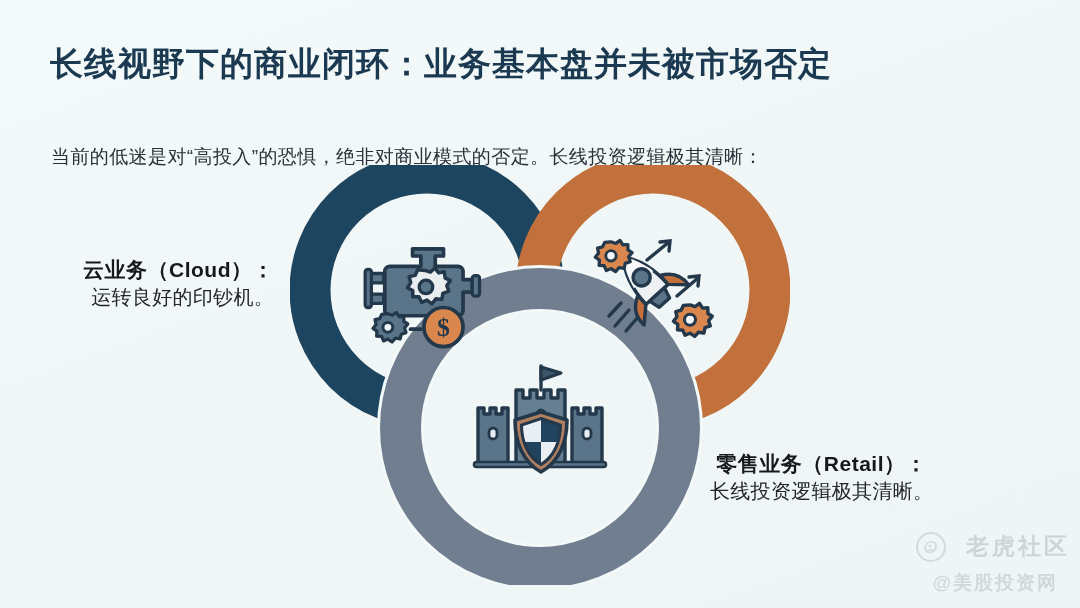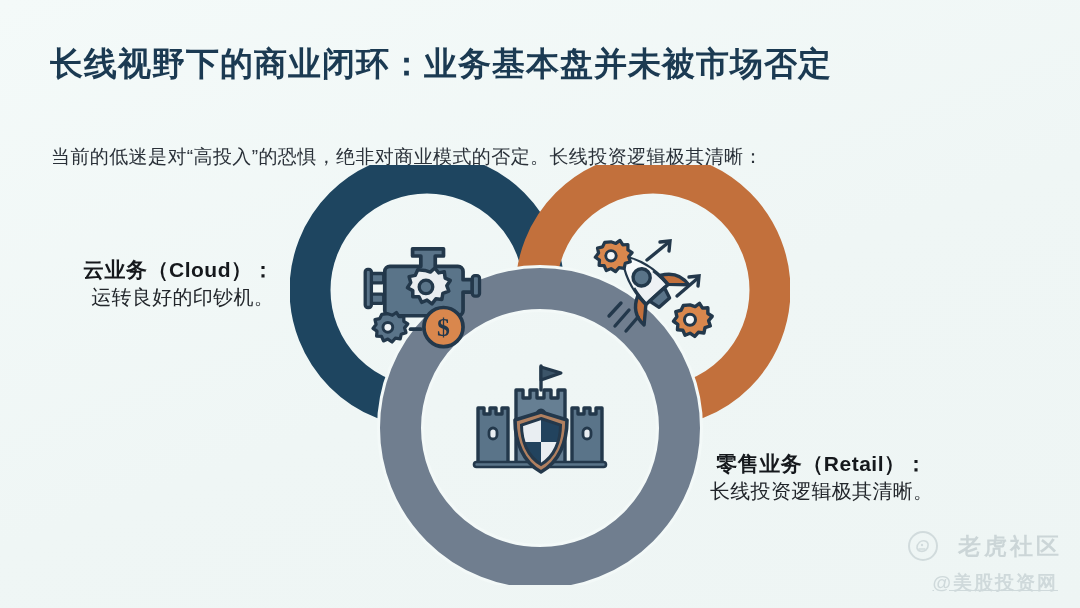--- a/index.html
+++ b/index.html
@@ -80,24 +80,24 @@
     line-height: 1.34;
     color: #22262b;
   }
   .label-cloud  { left: 83px;  top: 256px; text-align: right; }
   .label-ads    { left: 800px; top: 256px; text-align: left; }
   .label-retail { left: 690px; top: 450px; text-align: center; margin-left: 20px; }
 
   
   .watermark {
     position: absolute;
-    right: 18px;
+    right: 10px;
     bottom: 46px;
     display: flex;
-    align-items: flex-start;
+    align-items: center;
     gap: 20px;
     opacity: 0.30;
     pointer-events: none;
   }
   .watermark .wm-text {
     font-size: 23px;
     font-weight: bold;
     color: #7d8f96;
     letter-spacing: 3px;
   }
@@ -115,21 +115,20 @@
   .watermark-handle {
     position: absolute;
     right: 22px;
     bottom: 12px;
     font-size: 19px;
     font-weight: bold;
     letter-spacing: 2px;
     color: #8fa0a7;
     opacity: 0.32;
     pointer-events: none;
-    text-decoration: underline;
   }
 </style>
 </head>
 <body>
 
 <div class="slide">
 
   <div class="title">长线视野下的商业闭环：业务基本盘并未被市场否定</div>
 
   <div class="subtitle">当前的低迷是对“高投入”的恐惧，绝非对商业模式的否定。长线投资逻辑极其清晰：</div>

